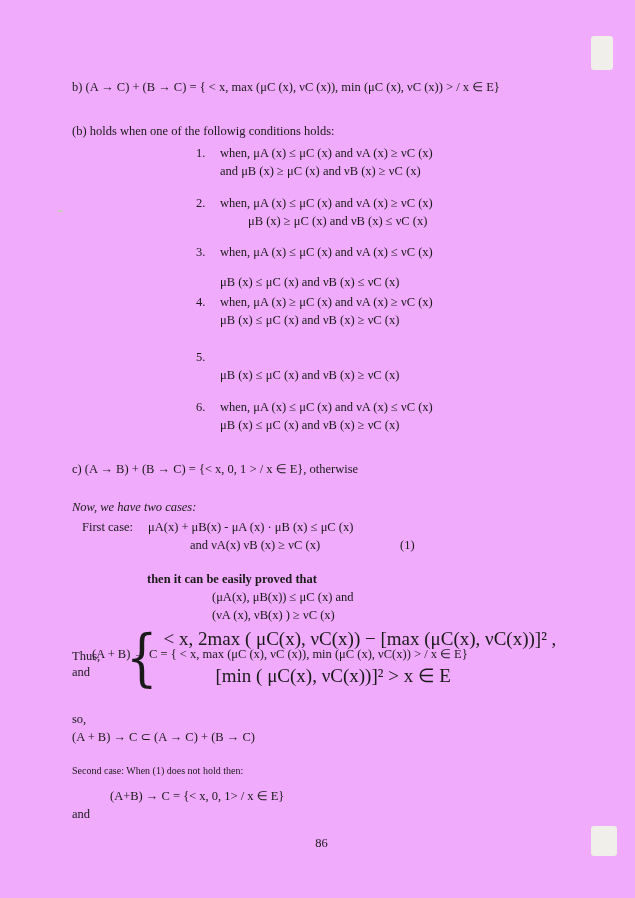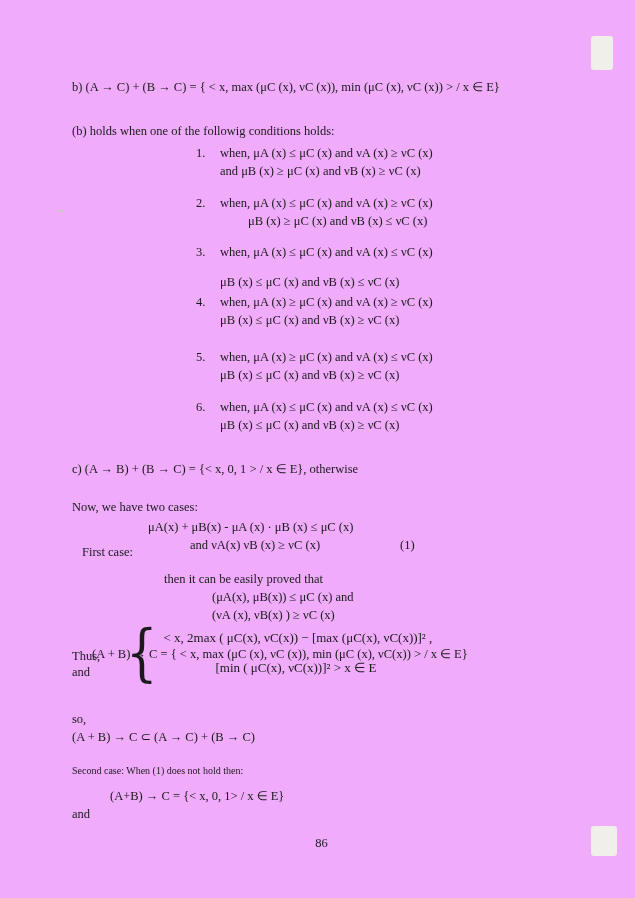--- a/index.html
+++ b/index.html
@@ -82,21 +82,21 @@
     margin: 0 2px 0 4px;
     transform: scaleX(0.8);
   }
   .brace-rows {
     display: flex;
     flex-direction: column;
     gap: 14px;
   }
   .brace-row {
     white-space: nowrap;
-    font-size: 13px;
+    font-size: 19px;
   }
   .indent-row2 { padding-left: 52px; }
   .second-case {
     position: absolute;
     font-size: 10px;
     white-space: nowrap;
   }
 </style>
 </head>
 <body>
@@ -122,37 +122,36 @@
 
     <div class="num-list-item" style="left:196px; top:245px;">3.</div>
     <div class="num-list-item" style="left:220px; top:245px;">when, μA (x) ≤  μC (x) and  νA (x) ≤ νC (x)</div>
     <div class="num-list-item" style="left:220px; top:275px;">μB (x) ≤  μC (x) and νB (x) ≤ νC (x)</div>
 
     <div class="num-list-item" style="left:196px; top:295px;">4.</div>
     <div class="num-list-item" style="left:220px; top:295px;">when, μA (x) ≥  μC (x) and  νA (x) ≥ νC (x)</div>
     <div class="num-list-item" style="left:220px; top:313px;">μB  (x) ≤ μC (x) and  νB (x) ≥ νC (x)</div>
 
     <div class="num-list-item" style="left:196px; top:350px;">5.</div>
-    <div class="num-list-item" style="left:220px; top:350px;">when, μA (x) ≥  μC (x) and  νA (x) ≤ νC (x)</div>
     <div class="num-list-item" style="left:220px; top:368px;">μB  (x) ≤ μC (x) and  νB (x) ≥ νC (x)</div>
 
     <div class="num-list-item" style="left:196px; top:400px;">6.</div>
     <div class="num-list-item" style="left:220px; top:400px;">when, μA (x) ≤  μC (x) and  νA (x) ≤  νC (x)</div>
     <div class="num-list-item" style="left:220px; top:418px;">μB  (x) ≤ μC (x) and  νB (x) ≥ νC (x)</div>
 
     <div class="line" style="left:72px; top:462px;">c)  (A → B) + (B → C) = {&lt; x, 0, 1 &gt; /  x  ∈ E},   otherwise</div>
 
-    <div class="line" style="left:72px; top:500px;">Now, we have two cases:</div>
+    <div class="line" style="left:72px; top:500px;font-style:italic;">Now, we have two cases:</div>
 
-    <div class="line" style="left:82px; top:520px;margin-top:25px;">First case:</div>
+    <div class="line" style="left:82px; top:520px;">First case:</div>
     <div class="line" style="left:148px; top:520px;">μA(x) + μB(x) - μA (x) · μB (x) ≤ μC (x)</div>
     <div class="line" style="left:190px; top:538px;">and  νA(x)  νB (x) ≥ νC (x)</div>
     <div class="line" style="left:400px; top:538px;">(1)</div>
 
-    <div class="line" style="left:164px; top:572px;">then it can be easily proved that</div>
+    <div class="line" style="left:147px; top:572px;font-weight:bold;">then it can be easily proved that</div>
     <div class="line" style="left:212px; top:590px;">(μA(x),  μB(x))  ≤ μC (x)  and</div>
     <div class="line" style="left:212px; top:608px;text-align:center;">(νA (x), νB(x) ) ≥ νC (x)</div>
 
     <div class="line" style="left:72px; top:601px;margin-top:48px;">Thus,</div>
     <div class="line" style="left:80px; top:647px;margin-left:12px;">(A + B) → C = { &lt; x, max (μC (x), νC (x)),  min (μC (x), νC(x)) &gt; / x ∈ E}</div>
     <div class="line" style="left:72px; top:665px;">and</div>
 
     <div class="brace-eq">
       <div class="brace-glyph">{</div>
       <div class="brace-rows">

